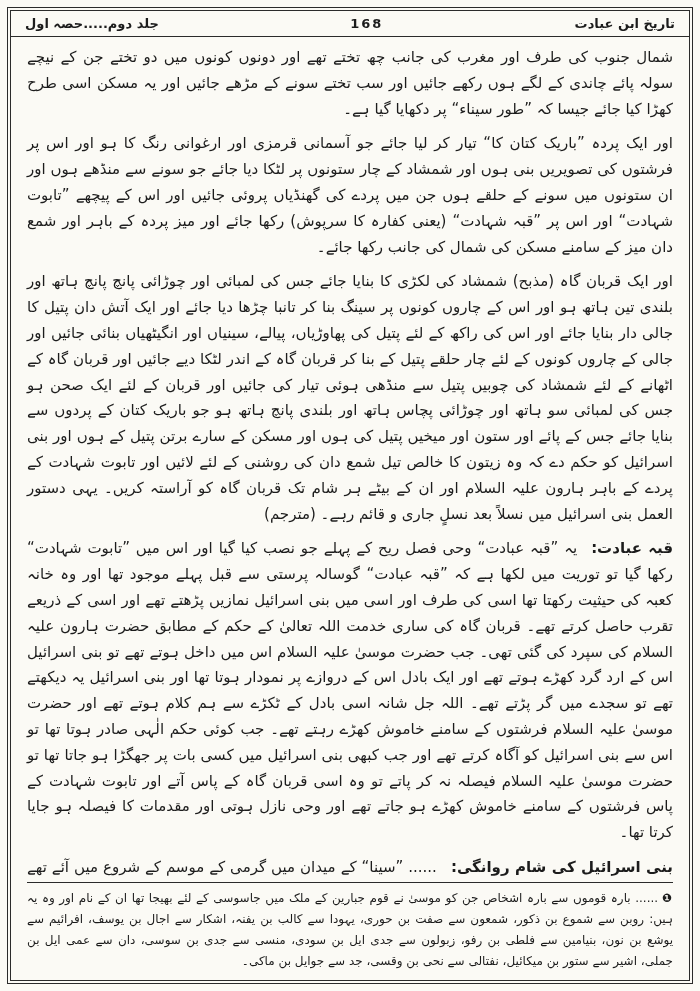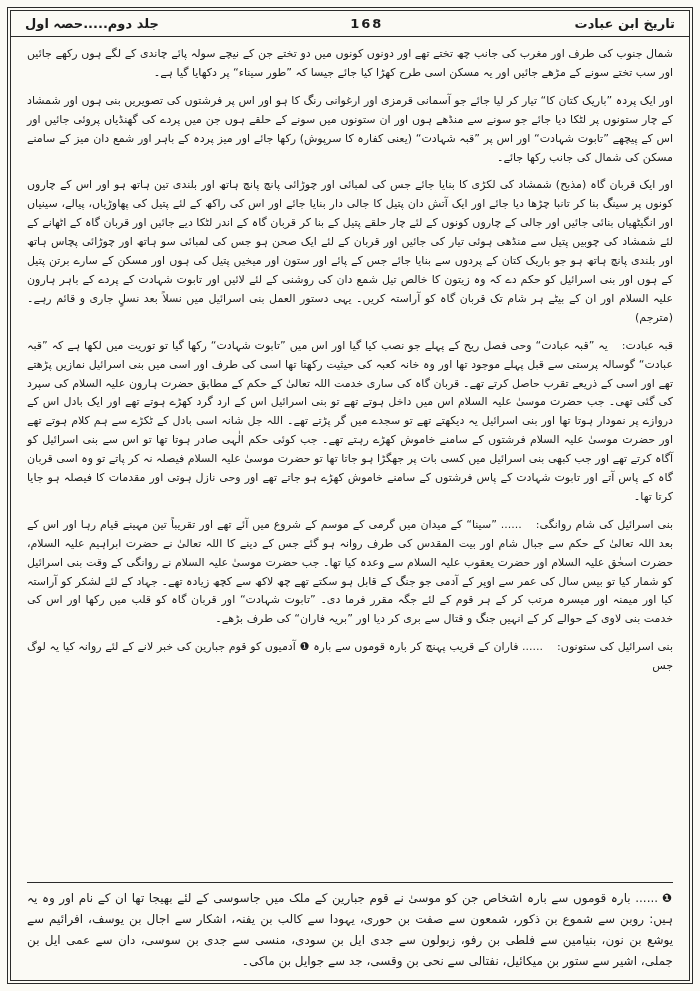--- a/index.html
+++ b/index.html
@@ -40,30 +40,30 @@
     padding: 5px 14px 5px;
   }
   .hdr-center { letter-spacing: 2px; }
   .header-rule {
     border-bottom: 1px solid #2b2b2b;
     margin: 0;
   }
   .body {
     flex: 1;
     padding: 8px 16px 4px;
-    font-size: 11px;
+    font-size: 15px;
     line-height: 1.72;
     text-align: justify;
     overflow: hidden;
   }
   .para {
     margin: 0 0 9px 0;
   }
   .para-heading {
-    font-weight: normal;
+    font-weight: bold;
     margin-left: 14px;
     white-space: nowrap;
   }
   .footnotes {
     padding: 0 16px 8px;
   }
   .footnote-rule {
     border-top: 1px solid #2b2b2b;
     margin-bottom: 5px;
   }

